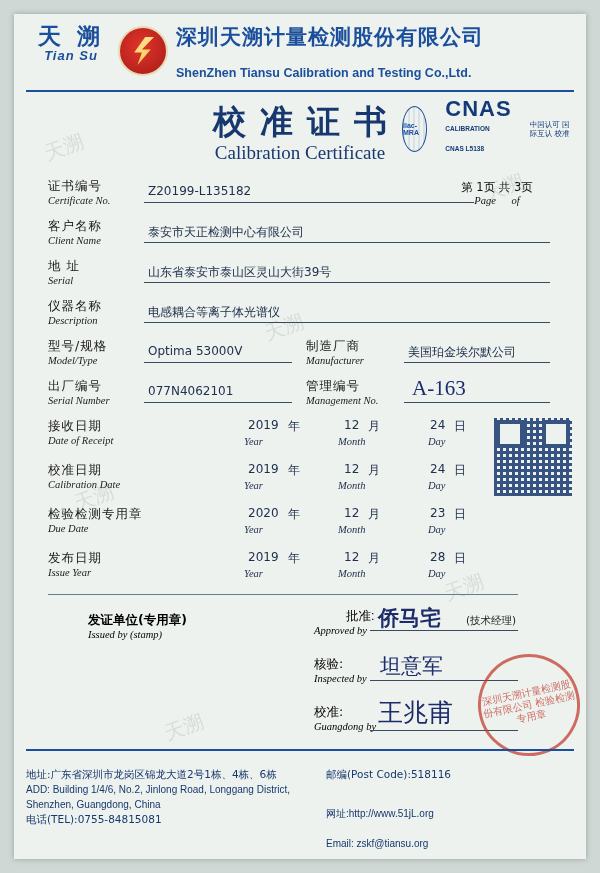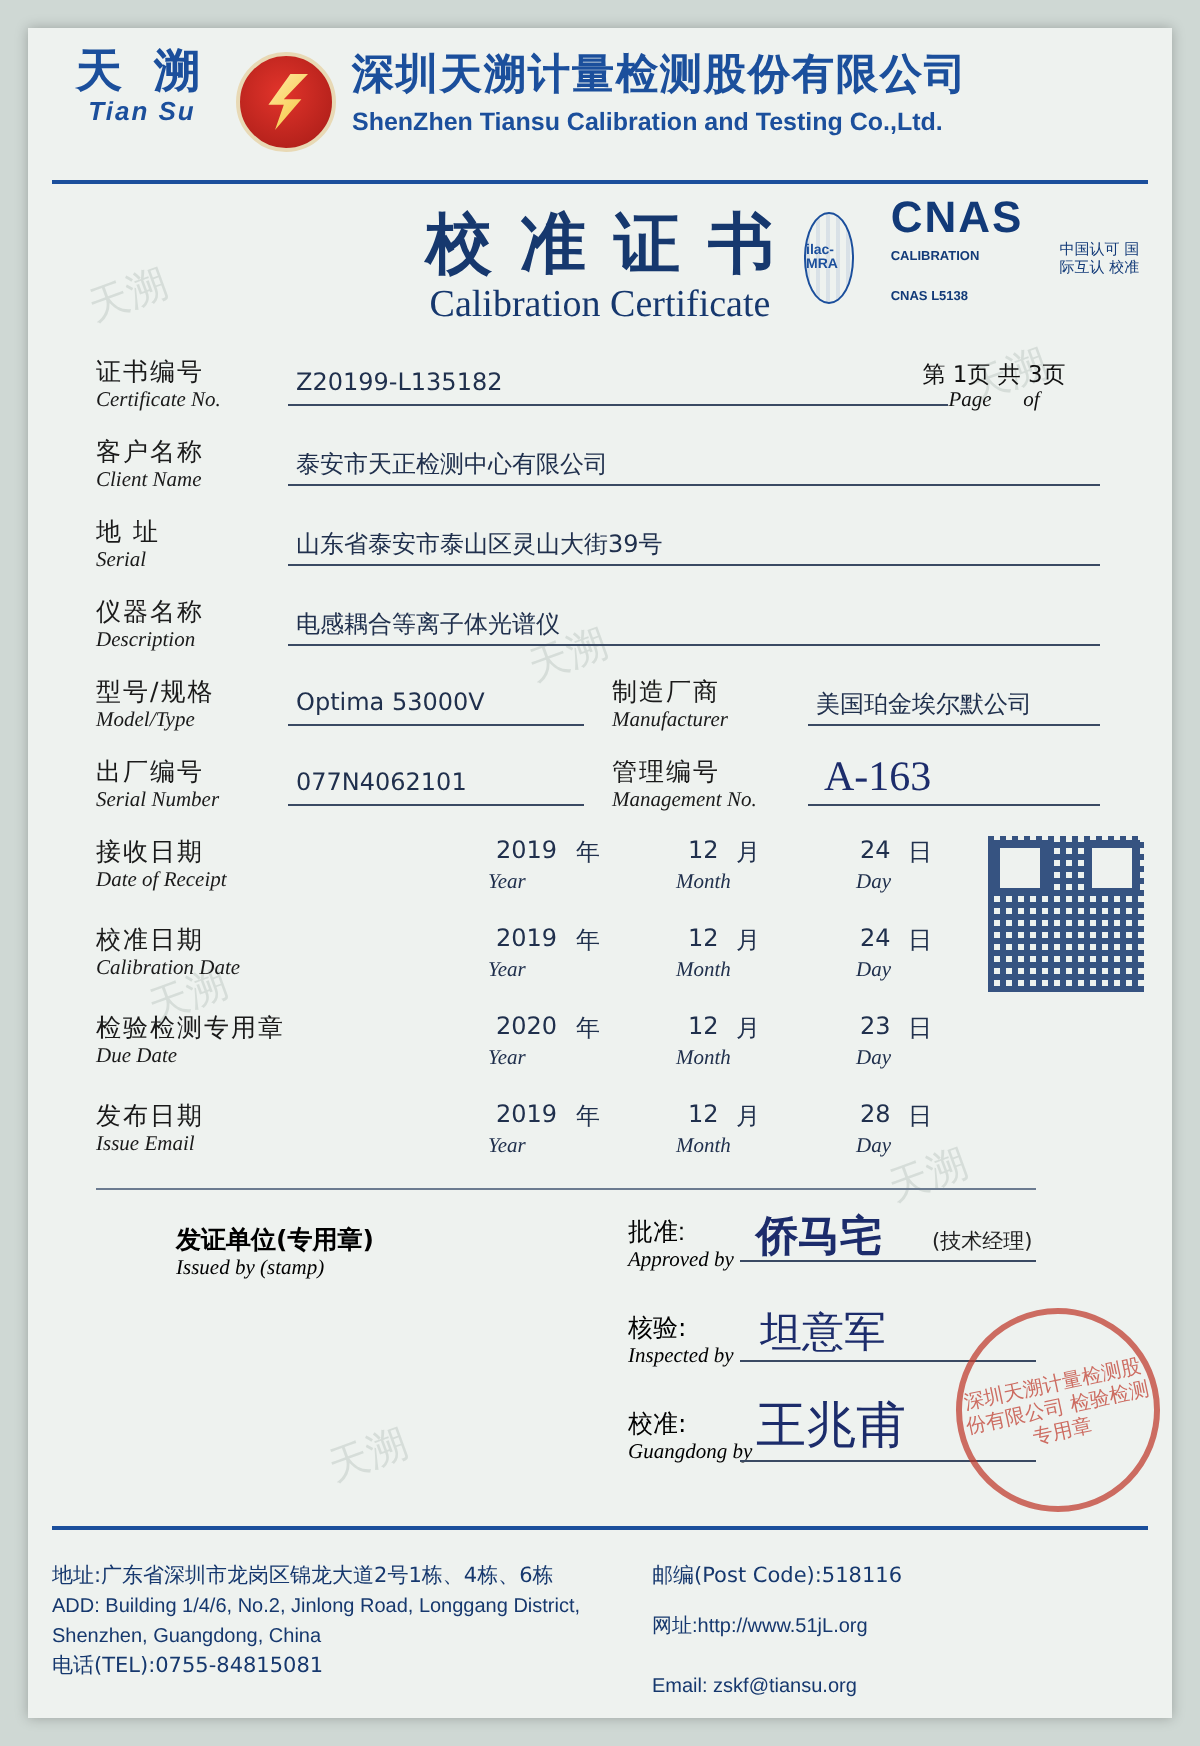--- a/index.html
+++ b/index.html
@@ -21,21 +21,21 @@
   .hdr{position:relative;height:76px;border-bottom:2px solid #1b4f9c;margin:0 12px;}
   .logo{position:absolute;left:6px;top:10px;width:78px;text-align:center;color:#1b4f9c;}
   .logo .cn{font-size:23px;font-weight:bold;letter-spacing:4px;line-height:24px;font-family:"DejaVu Sans",sans-serif;}
   .logo .en{font-size:13px;font-style:italic;font-weight:bold;letter-spacing:1px;}
   .seal{position:absolute;left:92px;top:12px;width:46px;height:46px;border-radius:50%;
         background:radial-gradient(circle at 45% 40%,#e2342b,#a51b16);border:2px solid #e8d9b5;}
   .seal:after{content:"";position:absolute;left:12px;top:9px;width:22px;height:28px;
         background:linear-gradient(135deg,#ffe9a8,#f5c63c);clip-path:polygon(60% 0,100% 0,45% 45%,85% 45%,25% 100%,45% 55%,10% 55%);}
   .corp{position:absolute;left:150px;top:9px;color:#1b4f9c;}
   .corp .c1{font-size:21px;font-weight:bold;letter-spacing:1px;font-family:"DejaVu Sans",sans-serif;}
-  .corp .c2{font-size:12.5px;font-weight:bold;margin-top:3px;}
+  .corp .c2{font-size:12.5px;font-weight:bold;margin-top:15px;}
   .titlewrap{position:relative;height:74px;margin-top:6px;}
   .t-cn{position:absolute;left:0;right:0;top:2px;text-align:center;font-size:33px;font-weight:bold;
         letter-spacing:14px;color:#16386e;font-family:"DejaVu Sans",sans-serif;text-indent:14px;}
   .t-en{position:absolute;left:0;right:0;top:44px;text-align:center;font-size:19px;color:#16386e;
         font-family:"Liberation Serif",serif;}
   .accr{position:absolute;right:14px;top:-2px;width:170px;height:66px;display:flex;align-items:center;gap:18px;}
   .ilac{width:44px;height:44px;border-radius:50%;border:1.5px solid #1b4f9c;color:#1b4f9c;
         display:flex;align-items:center;justify-content:center;font-size:7px;font-weight:bold;
         background:repeating-linear-gradient(90deg,rgba(27,79,156,.10) 0 2px,transparent 2px 5px);}
   .cnas{font-size:22px;font-weight:bold;color:#123a78;letter-spacing:1px;line-height:20px;}
@@ -231,42 +231,42 @@
       <div class="val" style="left:320px;top:2px;">月</div>
       <div class="val" style="left:290px;top:20px;font-style:italic;font-size:10.5px;font-family:'Liberation Serif',serif;">Month</div>
       <div class="val" style="left:382px;top:2px;">23</div>
       <div class="val" style="left:406px;top:2px;">日</div>
       <div class="val" style="left:380px;top:20px;font-style:italic;font-size:10.5px;font-family:'Liberation Serif',serif;">Day</div>
     </div>
 
     <div class="row" style="height:44px;">
       <div class="lbl" style="width:130px;">
         <div class="a">发布日期</div>
-        <div class="b">Issue Email</div>
+        <div class="b">Issue Year</div>
       </div>
       <div class="val" style="left:200px;top:2px;">2019</div>
       <div class="val" style="left:240px;top:2px;">年</div>
       <div class="val" style="left:196px;top:20px;font-style:italic;font-size:10.5px;font-family:'Liberation Serif',serif;">Year</div>
       <div class="val" style="left:296px;top:2px;">12</div>
       <div class="val" style="left:320px;top:2px;">月</div>
       <div class="val" style="left:290px;top:20px;font-style:italic;font-size:10.5px;font-family:'Liberation Serif',serif;">Month</div>
       <div class="val" style="left:382px;top:2px;">28</div>
       <div class="val" style="left:406px;top:2px;">日</div>
       <div class="val" style="left:380px;top:20px;font-style:italic;font-size:10.5px;font-family:'Liberation Serif',serif;">Day</div>
     </div>
 
     <div style="position:relative;height:150px;margin-top:6px;">
       <div class="uline" style="left:0;top:-4px;width:470px;border-bottom:1px solid #6b7b90;"></div>
       <div style="position:absolute;left:40px;top:14px;">
         <div class="a" style="font-size:12.5px;font-family:'DejaVu Sans',sans-serif;font-weight:bold;">发证单位(专用章)</div>
         <div class="b" style="font-size:10.5px;font-style:italic;font-family:'Liberation Serif',serif;">Issued by (stamp)</div>
       </div>
 
       <div style="position:absolute;left:266px;top:10px;">
-        <div class="a" style="font-size:12.5px;font-family:Liberation Sans, sans-serif;">批准:</div>
+        <div class="a" style="font-size:12.5px;font-family:Liberation Sans, sans-serif;margin-left:32px;">批准:</div>
         <div class="b" style="font-size:10.5px;font-style:italic;font-family:'Liberation Serif',serif;">Approved by</div>
       </div>
       <div class="hand" style="position:absolute;left:330px;top:6px;font-size:21px;font-weight:bold;">侨马宅</div>
       <div style="position:absolute;left:418px;top:16px;font-size:10.5px;font-family:'DejaVu Sans',sans-serif;color:#222;">(技术经理)</div>
       <div class="uline" style="left:322px;top:32px;width:148px;"></div>
 
       <div style="position:absolute;left:266px;top:58px;">
         <div class="a" style="font-size:12.5px;font-family:'DejaVu Sans',sans-serif;">核验:</div>
         <div class="b" style="font-size:10.5px;font-style:italic;font-family:'Liberation Serif',serif;">Inspected by</div>
       </div>
@@ -289,19 +289,19 @@
   <div class="footer">
     <div class="fgrid">
       <div class="c1">
         <div>地址:广东省深圳市龙岗区锦龙大道2号1栋、4栋、6栋</div>
         <div class="en">ADD: Building 1/4/6, No.2, Jinlong Road, Longgang District,</div>
         <div class="en">Shenzhen, Guangdong, China</div>
         <div>电话(TEL):0755-84815081</div>
       </div>
       <div>
         <div>邮编(Post Code):518116</div>
-        <div class="en" style="margin-top:10px;">网址:http://www.51jL.org</div>
+        <div class="en" style="margin-top:24px;">网址:http://www.51jL.org</div>
         <div class="en" style="margin-top:15px;">Email: zskf@tiansu.org</div>
       </div>
     </div>
   </div>
 
 </div>
 
 </body></html>

